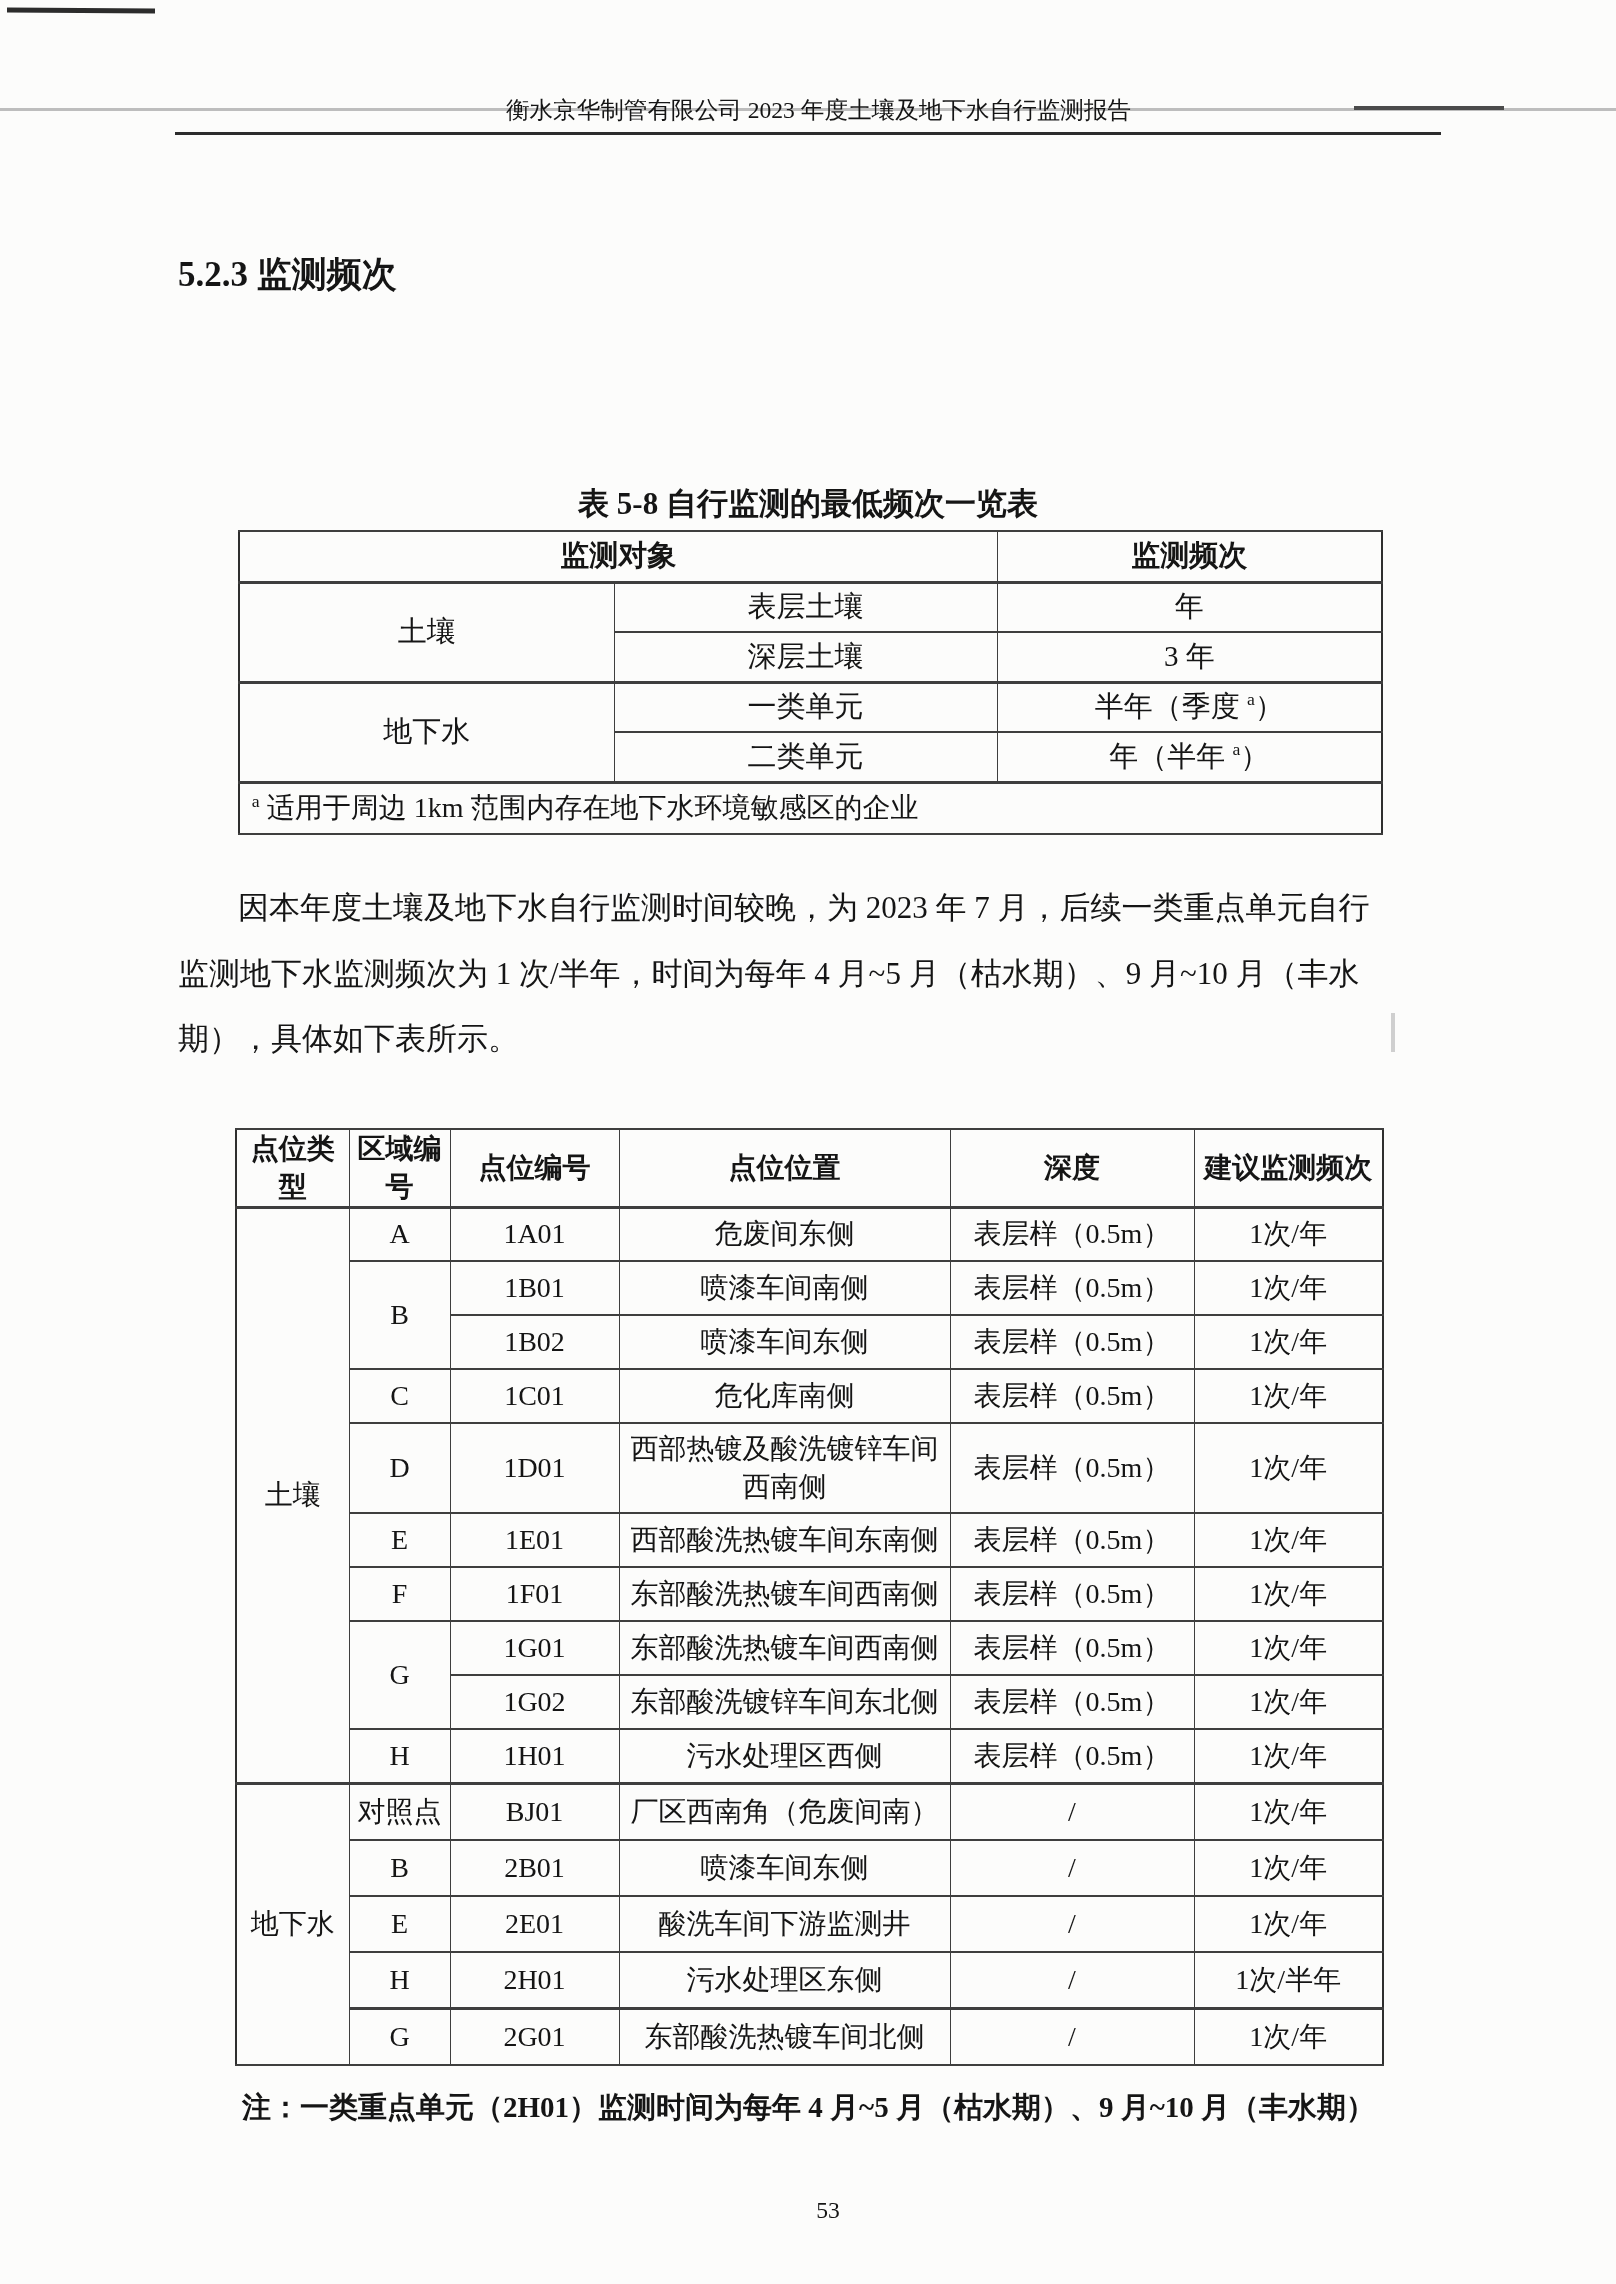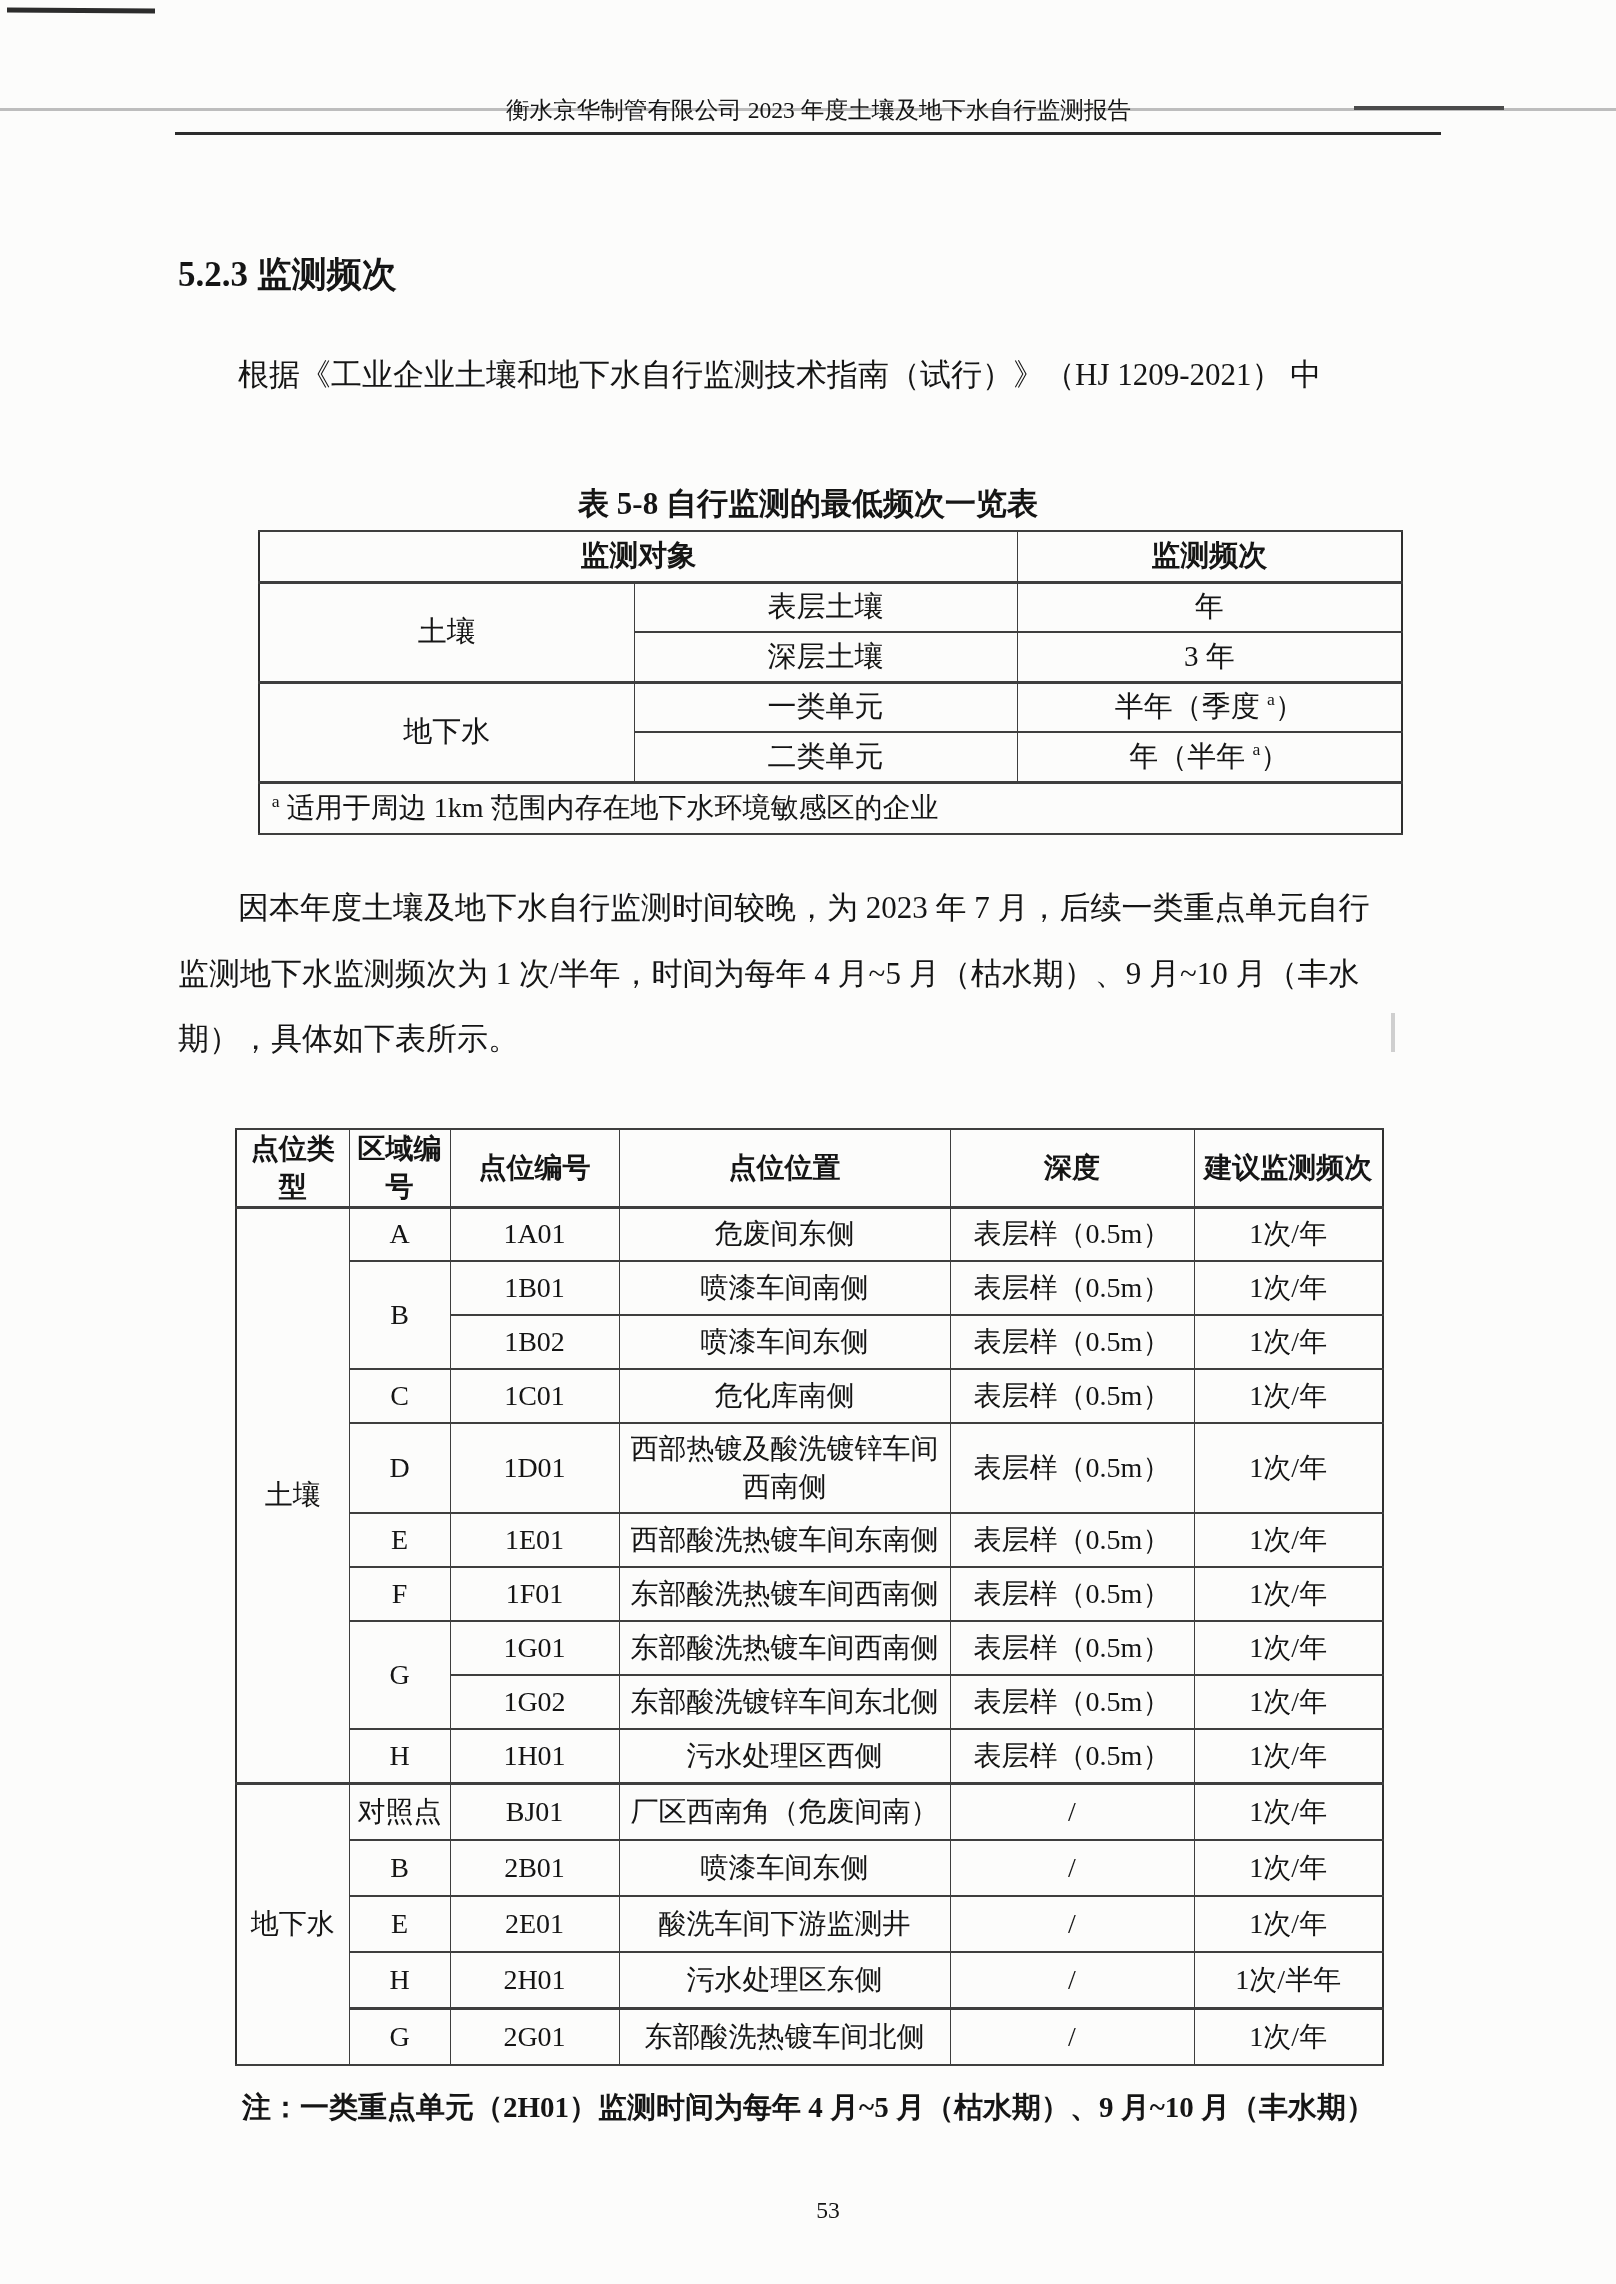--- a/index.html
+++ b/index.html
@@ -48,25 +48,24 @@
 
   <div class="abs rule-dark" style="left:6.7px;top:8.4px;width:148px;height:5px;transform:rotate(0.4deg);"></div>
   <div class="abs rule" style="left:0;top:108px;width:1616px;height:2.5px;"></div>
   <div class="abs" style="left:1354px;top:106px;width:150px;height:4.2px;background:#4b4b4b;"></div>
 
   <div class="abs center" style="top:94px;font-size:23.6px;padding-left:21px;">衡水京华制管有限公司 2023 年度土壤及地下水自行监测报告</div>
   <div class="abs rule-dark" style="left:175px;top:132px;width:1266px;height:3.4px;"></div>
 
   <div class="abs bold" style="left:178px;top:253px;font-size:35px;line-height:44px;">5.2.3  监测频次</div>
 
-  <div class="abs bodyline" style="left:238px;top:355px;">根据《工业企业土壤和地下水自行监测技术指南（试行）》（HJ 1209-2021） 中</div>
 
   <div class="abs center bold" style="top:483px;font-size:31px;">表 5-8  自行监测的最低频次一览表</div>
 
-  <table class="doc-table t55 abs" style="left:238px;top:530px;width:1142px;margin-left:20px;">
+  <table class="doc-table t55 abs" style="left:238px;top:530px;width:1142px;">
     <colgroup>
         <col style="width:375px">
         <col style="width:383px">
         <col style="width:385px">
       </colgroup>
     <tbody>
       <tr class="hdr h60">
         <td colspan="2">监测对象</td>
         <td>监测频次</td>
       </tr>

